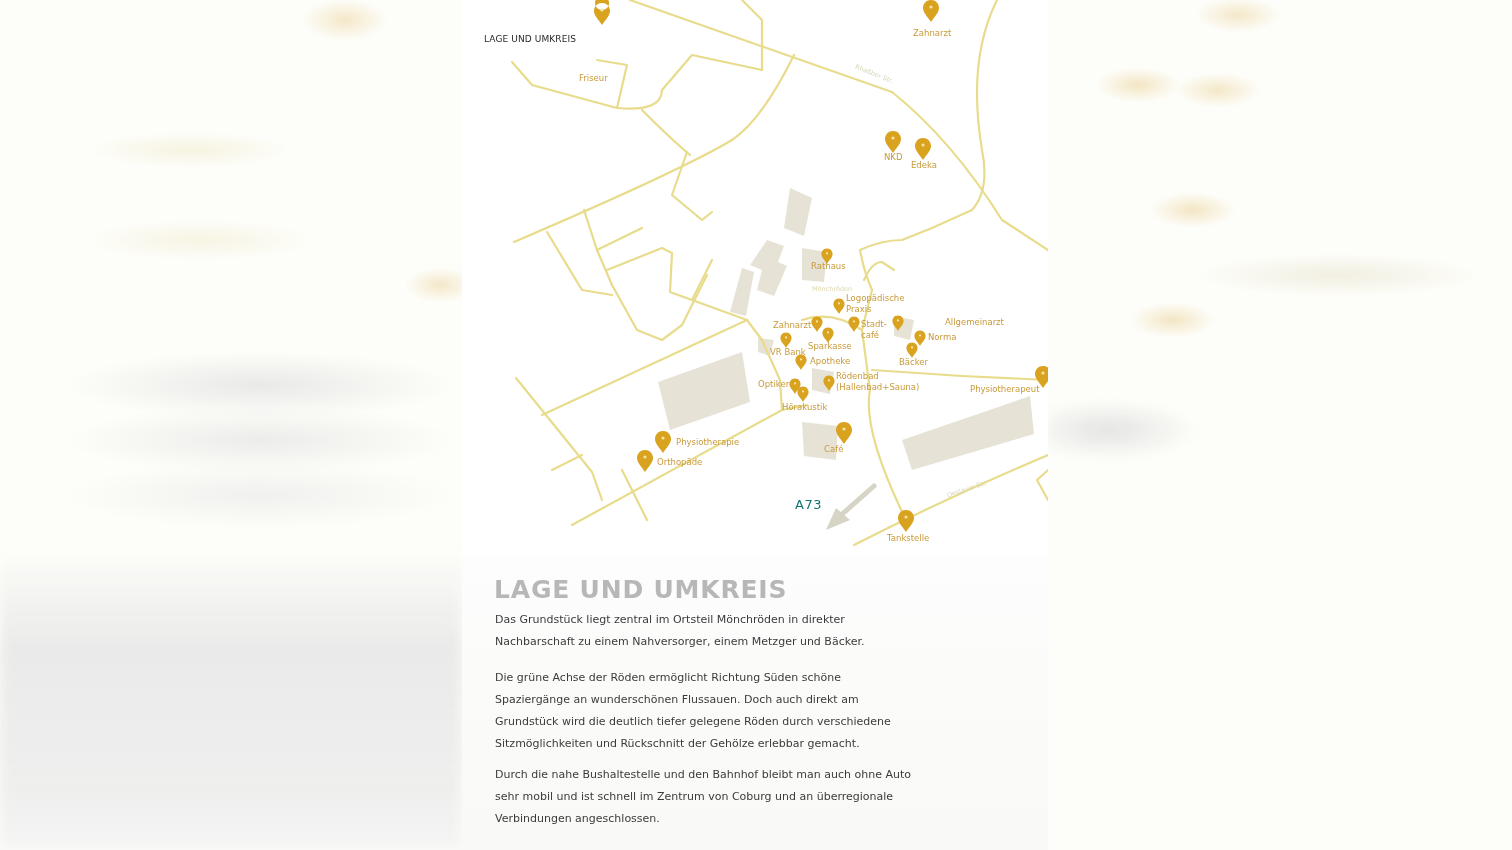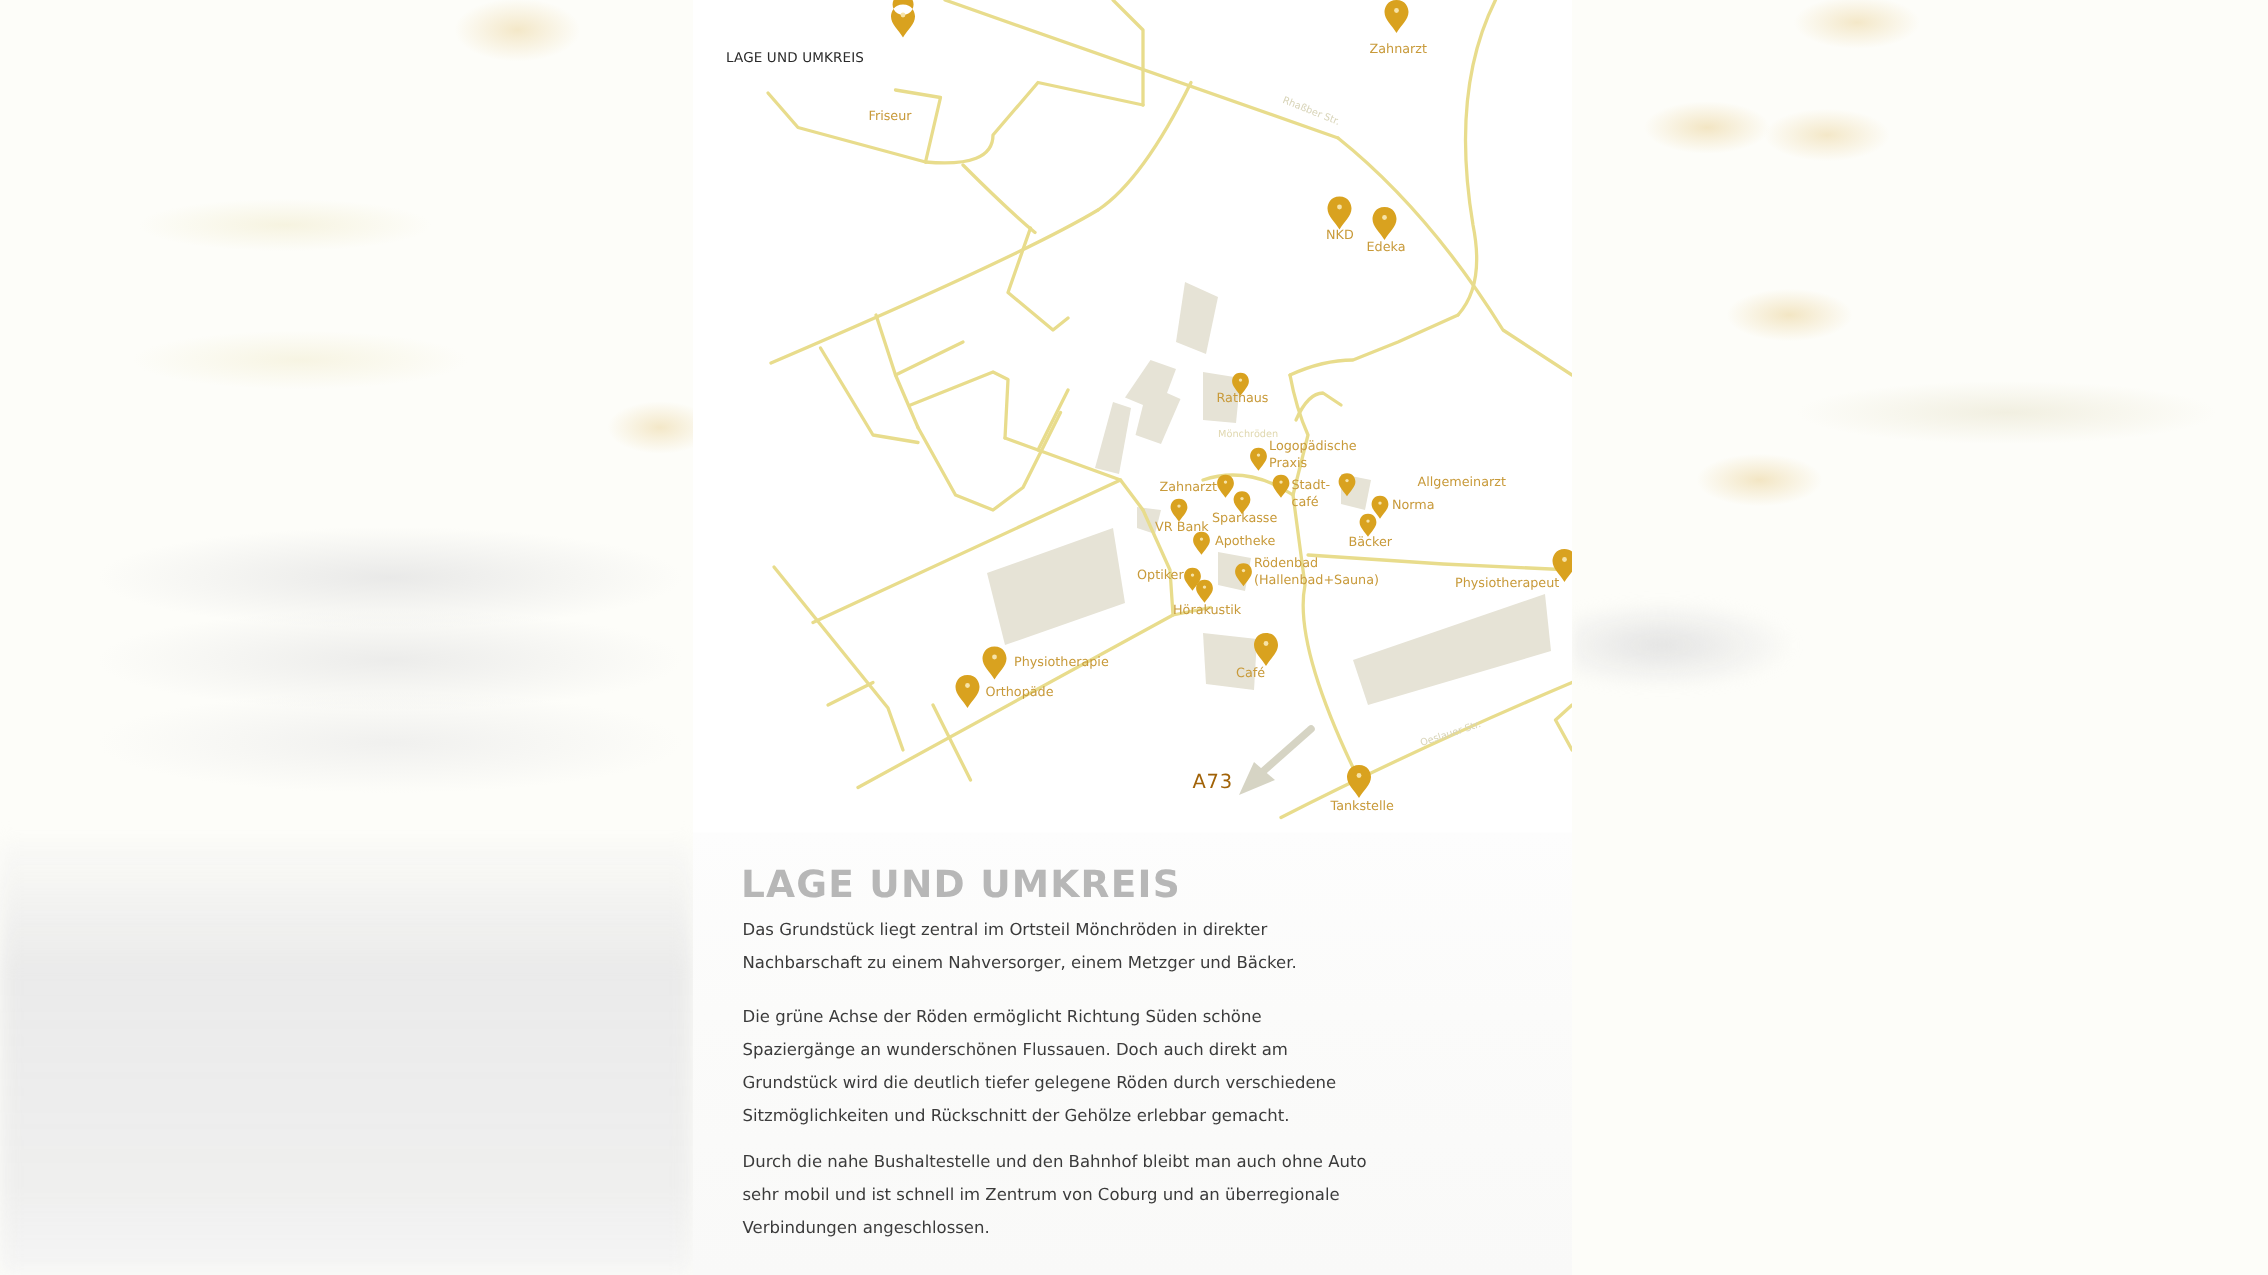--- a/index.html
+++ b/index.html
@@ -49,21 +49,21 @@
   .map { position:absolute; left:0; top:0; width:586px; height:555px; }
   .corner-title {
     position:absolute; left:22px; top:34px; font-size:9px; color:#2a2a2a;
     letter-spacing:0.1px;
   }
   .poi-label {
     position:absolute; font-size:8.5px; color:#c89a3a; white-space:nowrap;
     line-height:10px;
   }
   .road-label { position:absolute; font-size:6.5px; color:#d8d4b8; white-space:nowrap; }
-  .a73 { position:absolute; left:333px; top:514px; font-size:13px; color:#a16207; letter-spacing:0.5px; }
+  .a73 { position:absolute; left:333px; top:497px; font-size:13px; color:#0f766e; letter-spacing:0.5px; }
   .heading {
     position:absolute; left:32px; top:575px; font-size:25px; font-weight:bold;
     color:#b7b7b7; letter-spacing:0.8px; font-family:"DejaVu Sans", sans-serif;
   }
   .para {
     position:absolute; left:33px; width:420px; font-size:11px; line-height:22px;
     color:#3b3b3b; font-family:"DejaVu Sans", sans-serif;
   }
 </style>
 </head>

